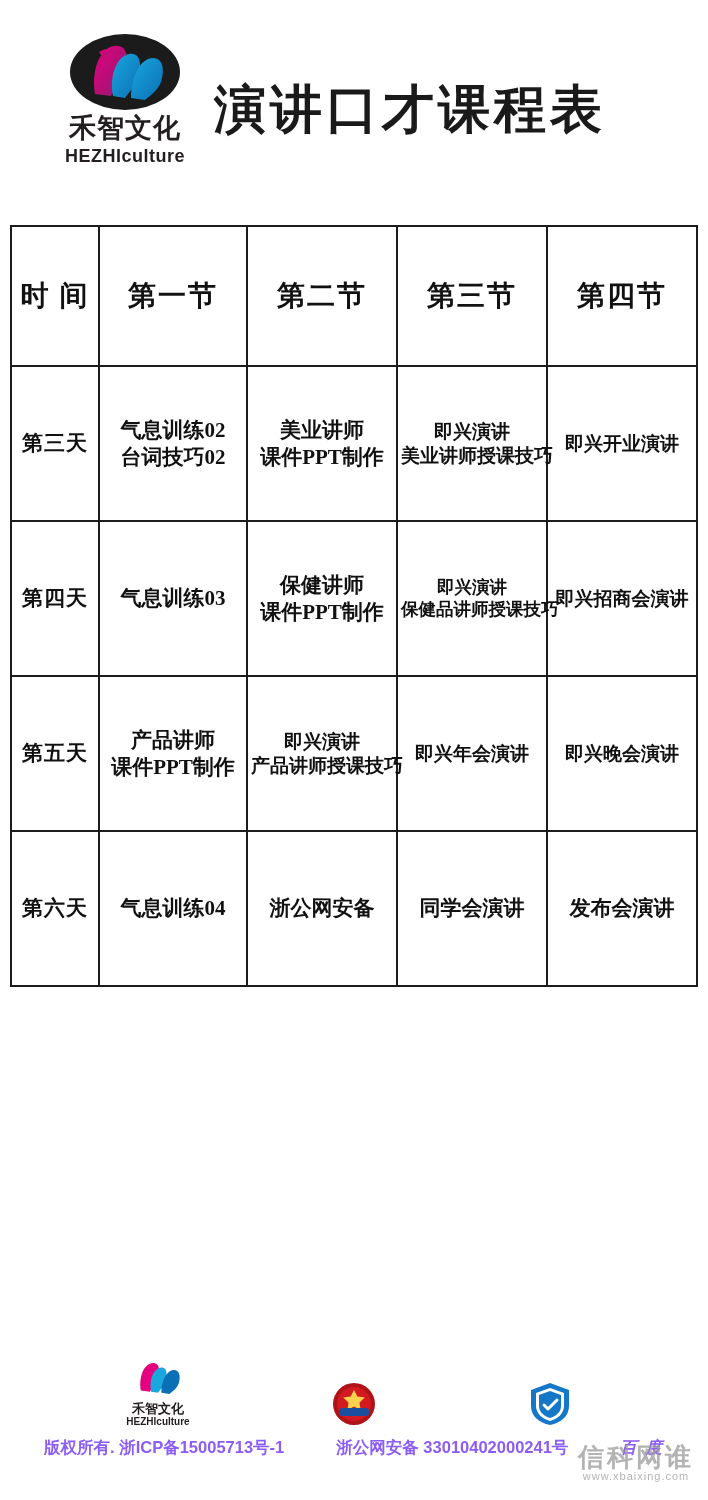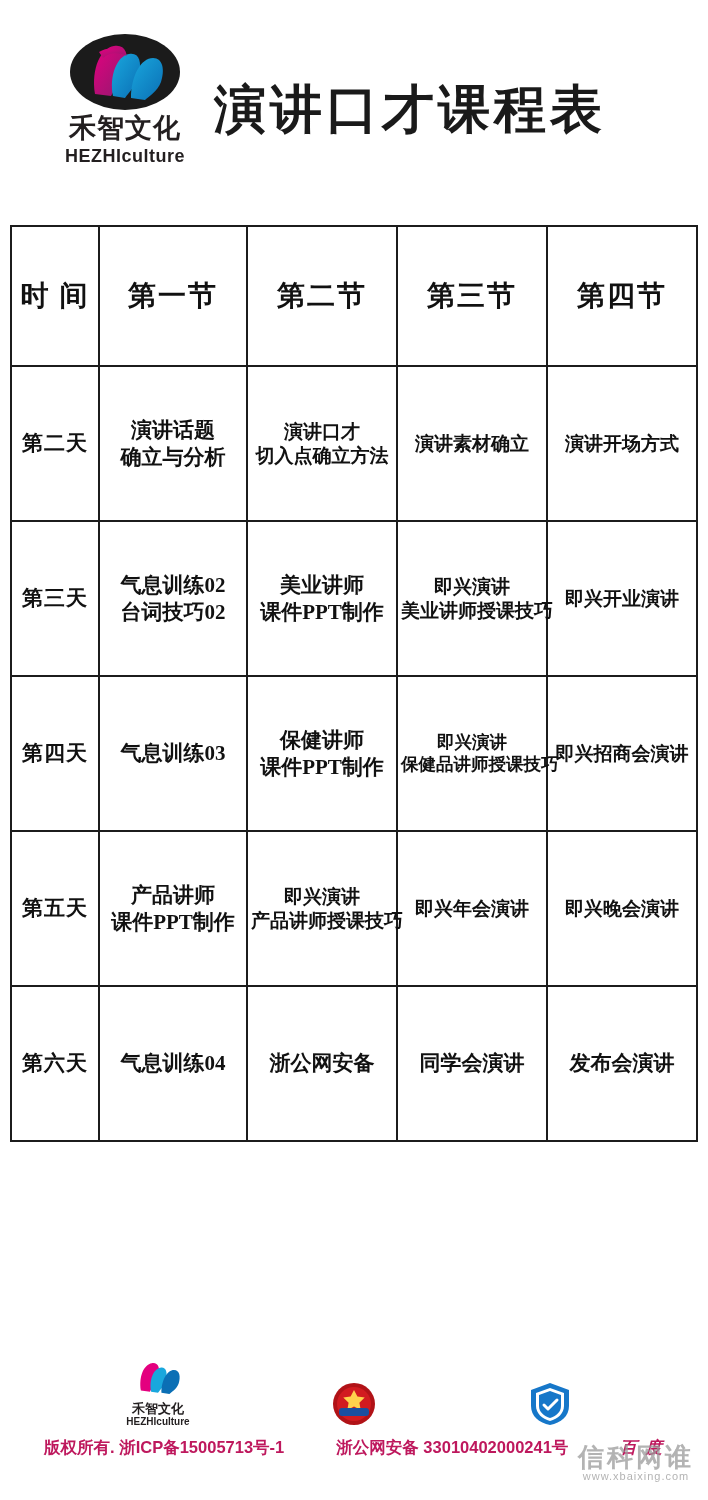--- a/index.html
+++ b/index.html
@@ -136,21 +136,21 @@
   .shield-badge { width: 44px; height: 46px; margin: 0 auto; }
 
   .footer-text {
     display: flex;
     align-items: center;
     justify-content: space-around;
     padding: 10px 18px 0 18px;
     font-family: "Liberation Sans", sans-serif;
     font-weight: bold;
     font-size: 16.5px;
-    color: #be185d;
+    color: #8b5cf6;
   }
   .footer-text .seg { white-space: nowrap; }
   .baidu { letter-spacing: 2px; font-style: italic; }
 
   .watermark {
     position: absolute;
     right: 14px;
     bottom: 18px;
     text-align: center;
     color: #8e8e8e;
@@ -215,37 +215,20 @@
         <tr>
           <th>时 间</th>
           <th>第一节</th>
           <th>第二节</th>
           <th>第三节</th>
           <th>第四节</th>
         </tr>
       </thead>
       <tbody>
           <tr>
-            <td class="daycell">第二天</td>
-            <td class="cell-lines ">
-              <span>演讲话题</span>
-              <span>确立与分析</span>
-            </td>
-            <td class="cell-lines sm">
-              <span>演讲口才</span>
-              <span>切入点确立方法</span>
-            </td>
-            <td class="cell-lines sm">
-              <span>演讲素材确立</span>
-            </td>
-            <td class="cell-lines sm">
-              <span>演讲开场方式</span>
-            </td>
-          </tr>
-          <tr>
             <td class="daycell">第三天</td>
             <td class="cell-lines ">
               <span>气息训练02</span>
               <span>台词技巧02</span>
             </td>
             <td class="cell-lines ">
               <span>美业讲师</span>
               <span>课件PPT制作</span>
             </td>
             <td class="cell-lines sm">

